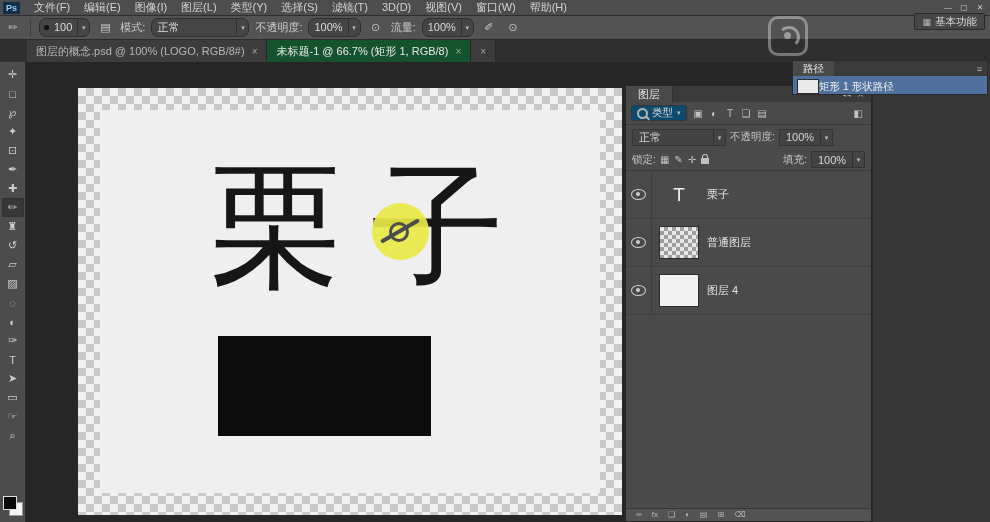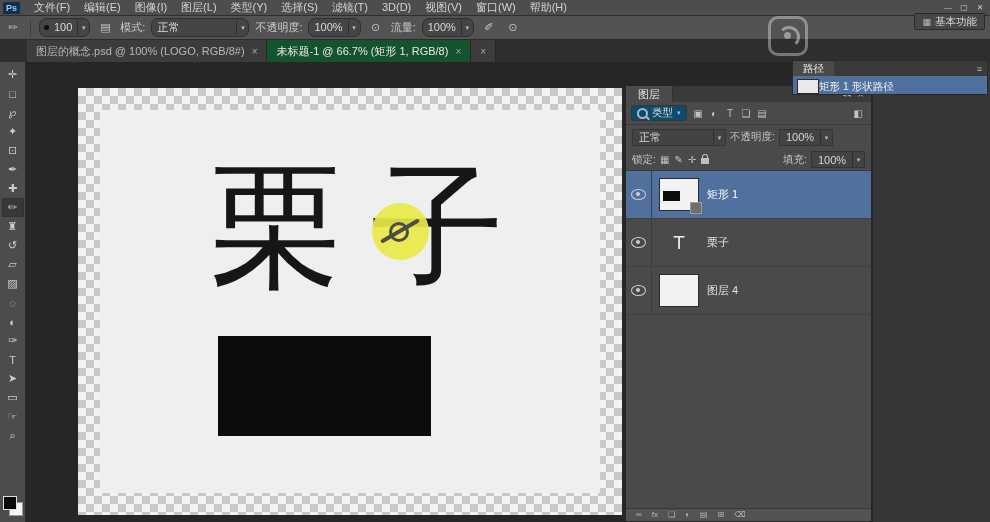--- a/index.html
+++ b/index.html
@@ -312,36 +312,33 @@
     <div class="fill-group">
       <span class="mini-label">填充:</span>
       <div class="select small-select">
         <span class="val">100%</span>
         <span class="dd-arrow">▾</span>
       </div>
     </div>
   </div>
 
   <div class="layers-list">
-    <div class="layer-row selected">
-      <div class="eye-cell">
-          <span class="icon-eye"></span>
-        </div>
-      <div class="thumb white">
-        <span class="mini-rect"></span>
-        <span class="shape-badge"></span>
-      </div>
-      <span class="layer-name">矩形 1</span>
-    </div>
     <div class="layer-row">
       <div class="eye-cell">
           <span class="icon-eye"></span>
         </div>
       <div class="thumb-text">T</div>
       <span class="layer-name">栗子</span>
+    </div>
+    <div class="layer-row">
+      <div class="eye-cell">
+          <span class="icon-eye"></span>
+        </div>
+      <div class="thumb checker"></div>
+      <span class="layer-name">普通图层</span>
     </div>
     <div class="layer-row">
       <div class="eye-cell">
           <span class="icon-eye"></span>
         </div>
       <div class="thumb white"></div>
       <span class="layer-name">图层 4</span>
     </div>
   </div>
 

